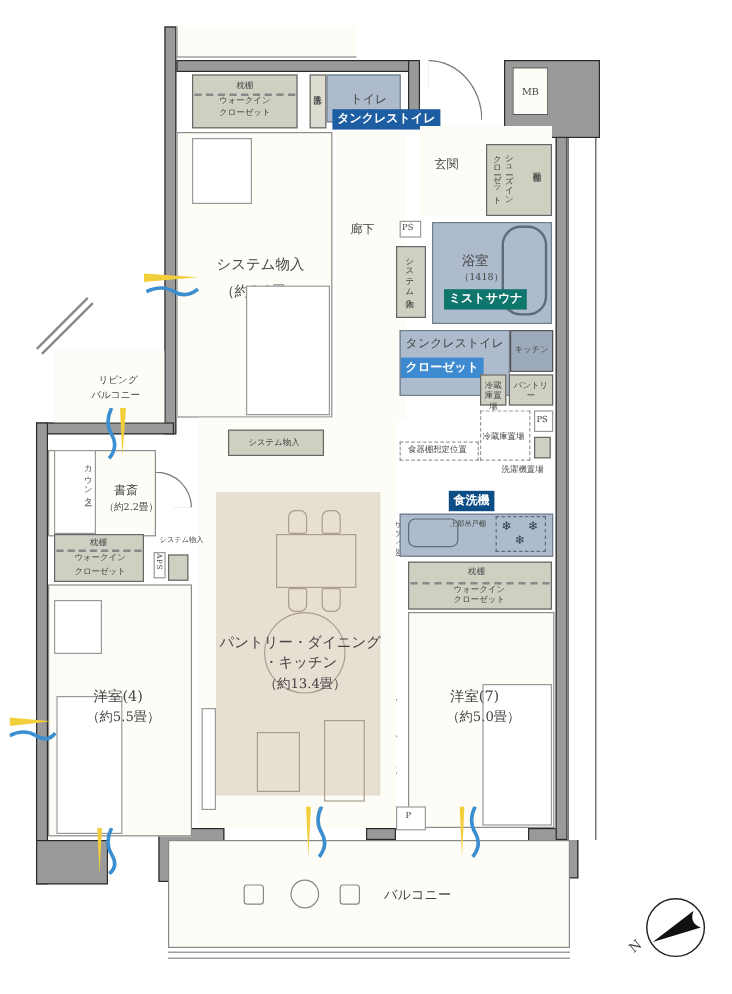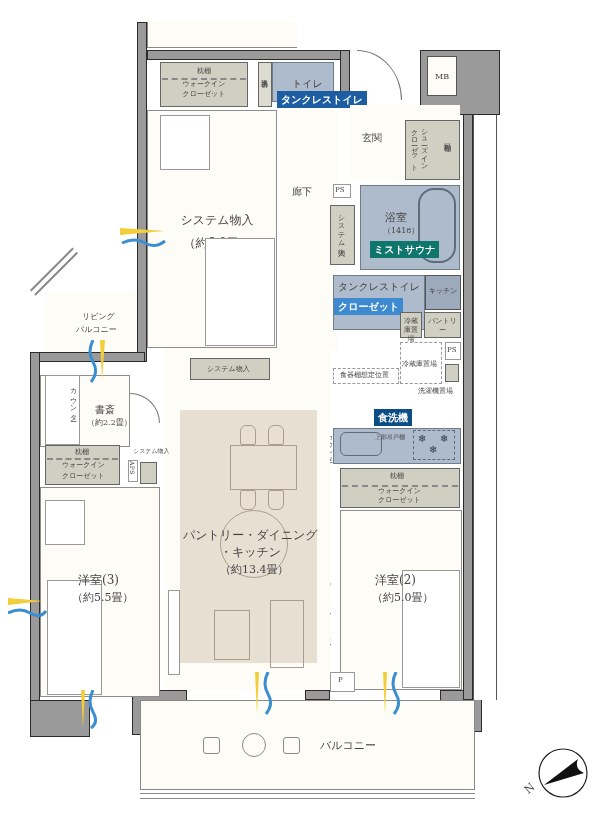--- a/index.html
+++ b/index.html
@@ -116,21 +116,21 @@
 <div class="vert xs" style="position:absolute;left:325px;top:430px;font-size:6px;">カウンター</div>
 
 <div class="closet" style="left:340px;top:468px;width:120px;height:40px;"></div>
 <div class="dashed-line" style="left:342px;top:485px;width:116px;"></div>
 <div class="lbl xs" style="left:390px;top:472px;">枕棚</div>
 <div class="lbl xs" style="left:378px;top:487px;">ウォークイン</div>
 <div class="lbl xs" style="left:378px;top:496px;">クローゼット</div>
 
 <div class="room" style="left:340px;top:510px;width:122px;height:180px;"></div>
 <div class="furn-white" style="left:402px;top:570px;width:58px;height:118px;"></div>
-<div class="lbl" style="left:375px;top:573px;">洋室(2)</div>
+<div class="lbl" style="left:375px;top:573px;">洋室(7)</div>
 <div class="lbl" style="left:372px;top:591px;font-size:11px;">（約5.0畳）</div>
 <div class="vert xs" style="position:absolute;left:320px;top:548px;font-size:8px;">スライディングウォール</div>
 <div class="furn-white" style="left:330px;top:672px;width:25px;height:20px;"></div>
 <div class="lbl xs" style="left:338px;top:676px;">P</div>
 
 <div class="floor" style="left:165px;top:348px;width:165px;height:342px;"></div>
 <div class="closet" style="left:190px;top:358px;width:80px;height:22px;"></div>
 <div class="lbl xs" style="left:207px;top:365px;">システム物入</div>
 <div class="ldk" style="left:180px;top:410px;width:137px;height:253px;"></div>
 <div class="furn" style="left:230px;top:445px;width:67px;height:45px;"></div>
@@ -164,21 +164,21 @@
 <div class="lbl xs" style="left:62px;top:461px;">ウォークイン</div>
 <div class="lbl xs" style="left:62px;top:472px;">クローゼット</div>
 <div class="furn-white" style="left:128px;top:460px;width:10px;height:22px;"></div>
 <div class="vert xs" style="position:absolute;left:129px;top:461px;font-size:6px;">APS</div>
 <div class="closet" style="left:140px;top:462px;width:17px;height:22px;"></div>
 <div class="lbl xs" style="left:133px;top:447px;font-size:6px;">システム物入</div>
 
 <div class="room" style="left:40px;top:487px;width:120px;height:210px;"></div>
 <div class="furn-white" style="left:47px;top:580px;width:55px;height:115px;"></div>
 <div class="furn-white" style="left:45px;top:500px;width:40px;height:45px;"></div>
-<div class="lbl" style="left:78px;top:573px;">洋室(3)</div>
+<div class="lbl" style="left:78px;top:573px;">洋室(4)</div>
 <div class="lbl" style="left:72px;top:591px;font-size:11px;">（約5.5畳）</div>
 
 <div class="floor" style="left:140px;top:700px;width:335px;height:90px;border:1px solid #888;"></div>
 <div class="abs" style="left:140px;top:793px;width:335px;height:6px;border-top:1.5px solid #888;border-bottom:1.5px solid #888;"></div>
 <div class="furn" style="left:203px;top:737px;width:17px;height:17px;border-color:#888;border-radius:3px;"></div>
 <div class="furn" style="left:242px;top:733px;width:24px;height:24px;border-color:#888;border-radius:50%;"></div>
 <div class="furn" style="left:283px;top:737px;width:17px;height:17px;border-color:#888;border-radius:3px;"></div>
 <div class="lbl" style="left:320px;top:739px;font-size:11px;">バルコニー</div>
 
 <svg class="abs" style="left:120px;top:225px;" width="50" height="25" viewBox="0 0 50 25">

